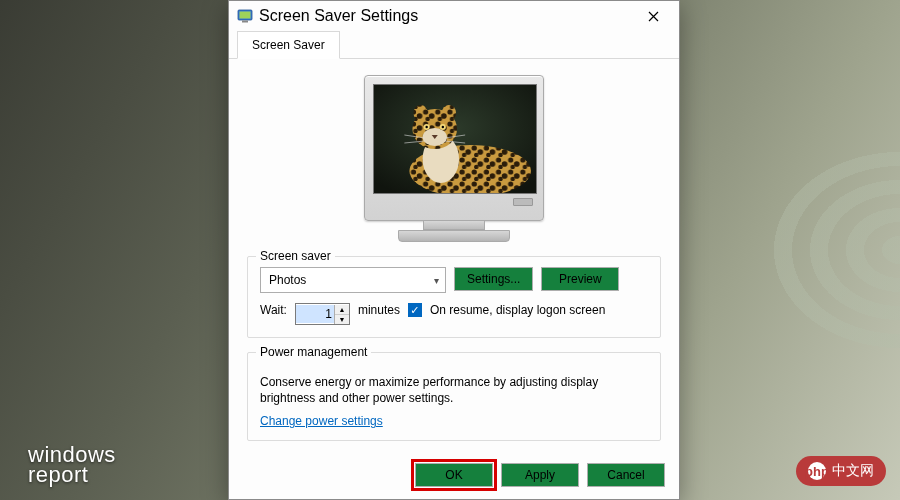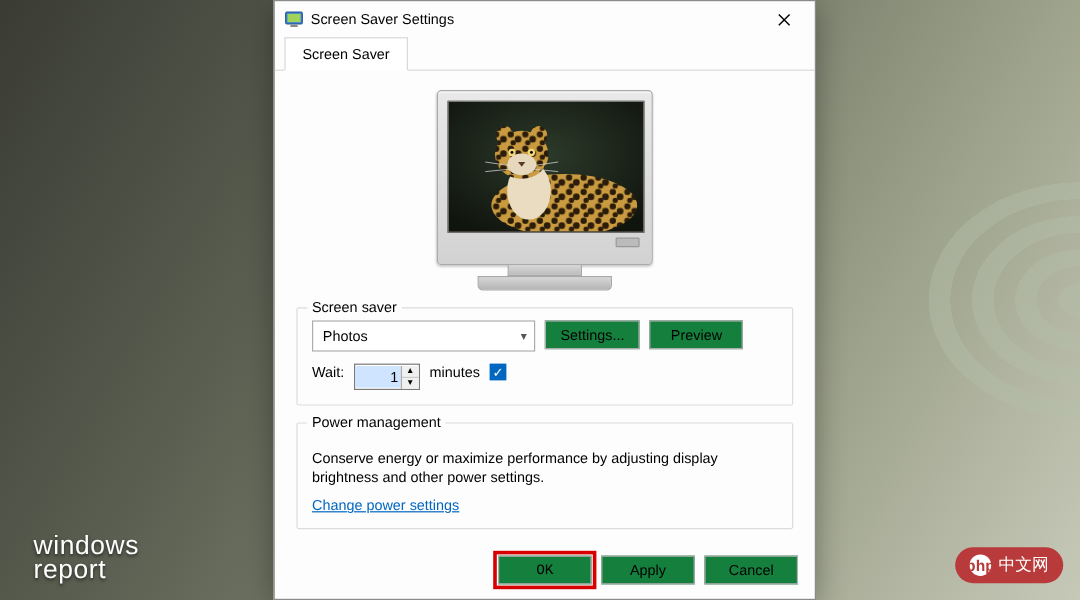--- a/index.html
+++ b/index.html
@@ -74,21 +74,21 @@
     display: flex;
     align-items: center;
     height: 30px;
     padding: 0 6px 0 8px;
   }
   .titlebar .app-icon {
     width: 16px; height: 16px;
     margin-right: 6px;
     display:inline-block;
   }
-  .titlebar .title { flex: 1; font-size: 12px; }
+  .titlebar .title { flex: 1; font-size: 16px; }
   .titlebar .close {
     width: 40px; height: 28px;
     display: flex; align-items: center; justify-content: center;
     font-size: 14px;
   }
 
   .tabstrip {
     display: flex;
     padding: 0 8px;
     border-bottom: 1px solid #d9d9d9;
@@ -242,21 +242,20 @@
 
   .button-row {
     display: flex;
     justify-content: flex-end;
     gap: 8px;
     padding: 10px 14px 12px 14px;
   }
   .ok-highlight {
     outline: 3px solid #d60000;
     outline-offset: 1px;
-    font-family: Liberation Mono, monospace;
   }
 </style>
 </head>
 <body>
 
 <div class="desktop">
 
   <div class="dialog">
 
     <div class="titlebar">
@@ -354,20 +353,21 @@
           <span class="wait-label">Wait:</span>
           <div class="spinner">
             <input type="text" value="1" style="">
             <div class="spins">
               <div class="sp">▲</div>
               <div class="sp">▼</div>
             </div>
           </div>
           <span class="wait-label">minutes</span>
           <span class="chk">✓</span>
+          <span class="wait-label">On resume, display logon screen</span>
         </div>
       </div>
 
       <div class="groupbox">
         <span class="legend">Power management</span>
         <div class="pm-text">Conserve energy or maximize performance by adjusting display brightness and other power settings.</div>
         <a class="linklike">
           <span>Change power settings</span>
         </a>
       </div>

